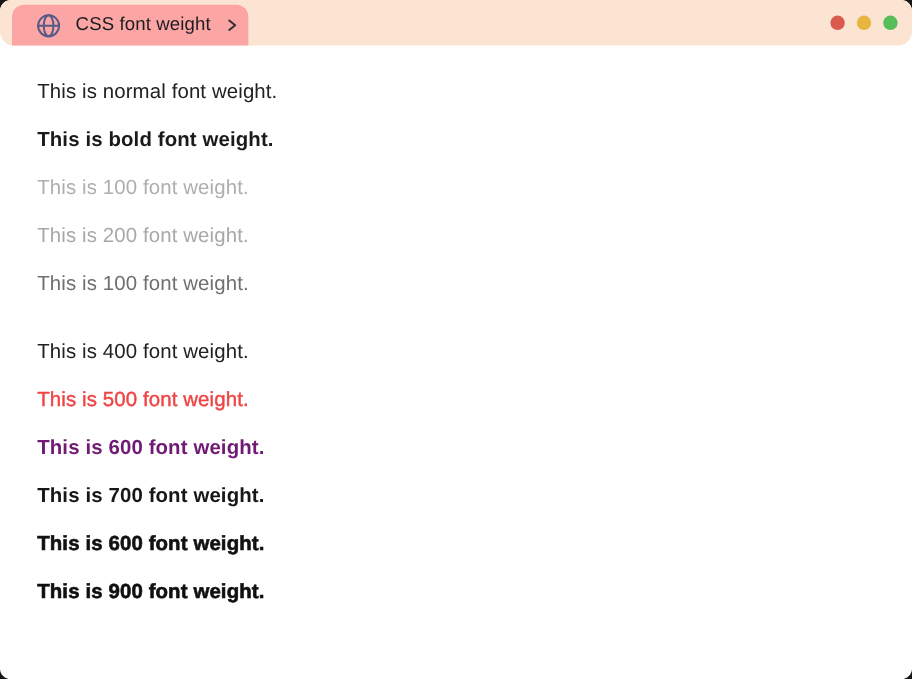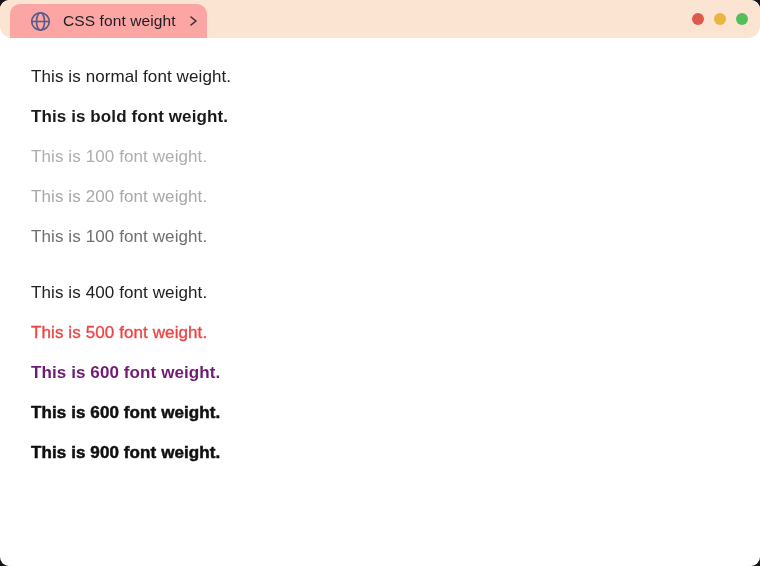--- a/index.html
+++ b/index.html
@@ -120,17 +120,18 @@
 
   <div class="content">
       <p style="font-weight: normal; color: rgb(33, 33, 33);">This is normal font weight.</p>
       <p style="font-weight: bold; color: rgb(26, 26, 26);">This is bold font weight.</p>
       <p style="font-weight: 100; color: rgb(174, 174, 174);">This is 100 font weight.</p>
       <p style="font-weight: 400; color: rgb(168, 168, 168);">This is 200 font weight.</p>
       <p style="font-weight: 300; color: rgb(111, 111, 111);">This is 100 font weight.</p>
       <p style="font-weight: 400; color: rgb(33, 33, 33); margin-top: 36px;">This is 400 font weight.</p>
       <p class="w-medium" style="font-weight: 500; color: #ef4444;">This is 500 font weight.</p>
       <p style="font-weight: 600; color: #701a75;">This is 600 font weight.</p>
+      <p style="font-weight: 700; color: rgb(23, 23, 23);">This is 700 font weight.</p>
       <p class="w-heavy" style="font-weight: 800; color: rgb(17, 17, 17);">This is 600 font weight.</p>
       <p class="w-heavy" style="font-weight: 900; color: rgb(15, 15, 15);">This is 900 font weight.</p>
     </div>
 
 </div>
 
 </body></html>

